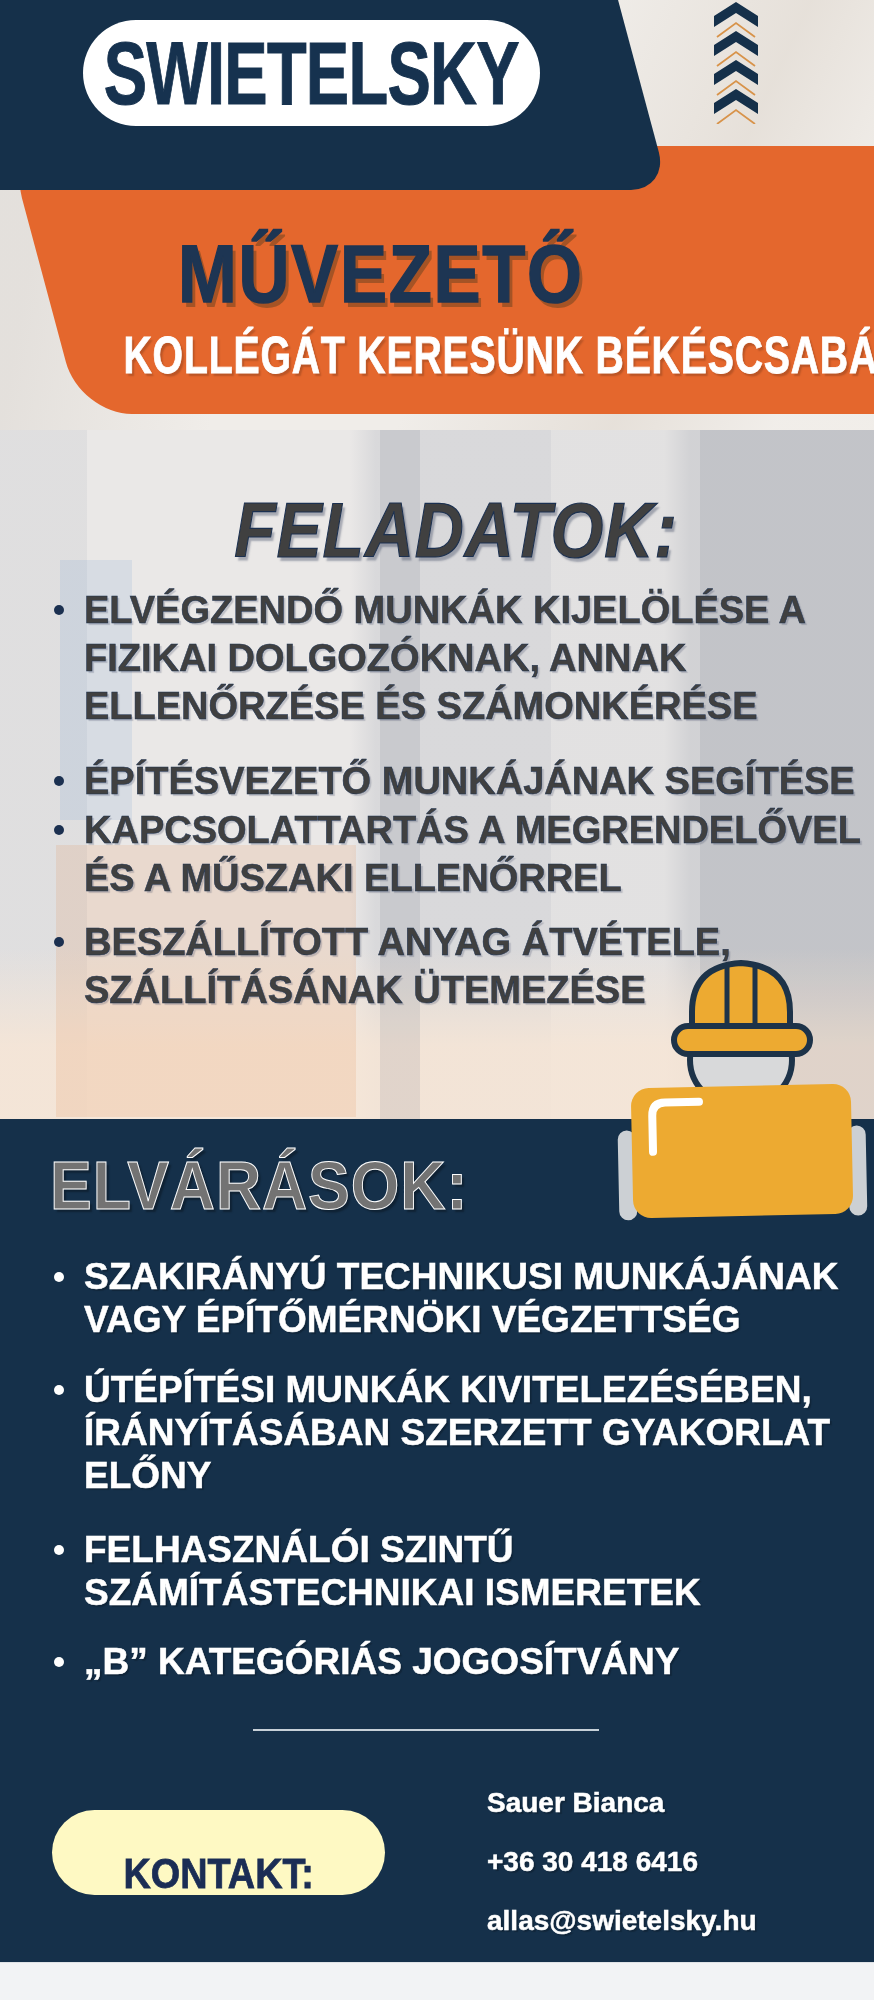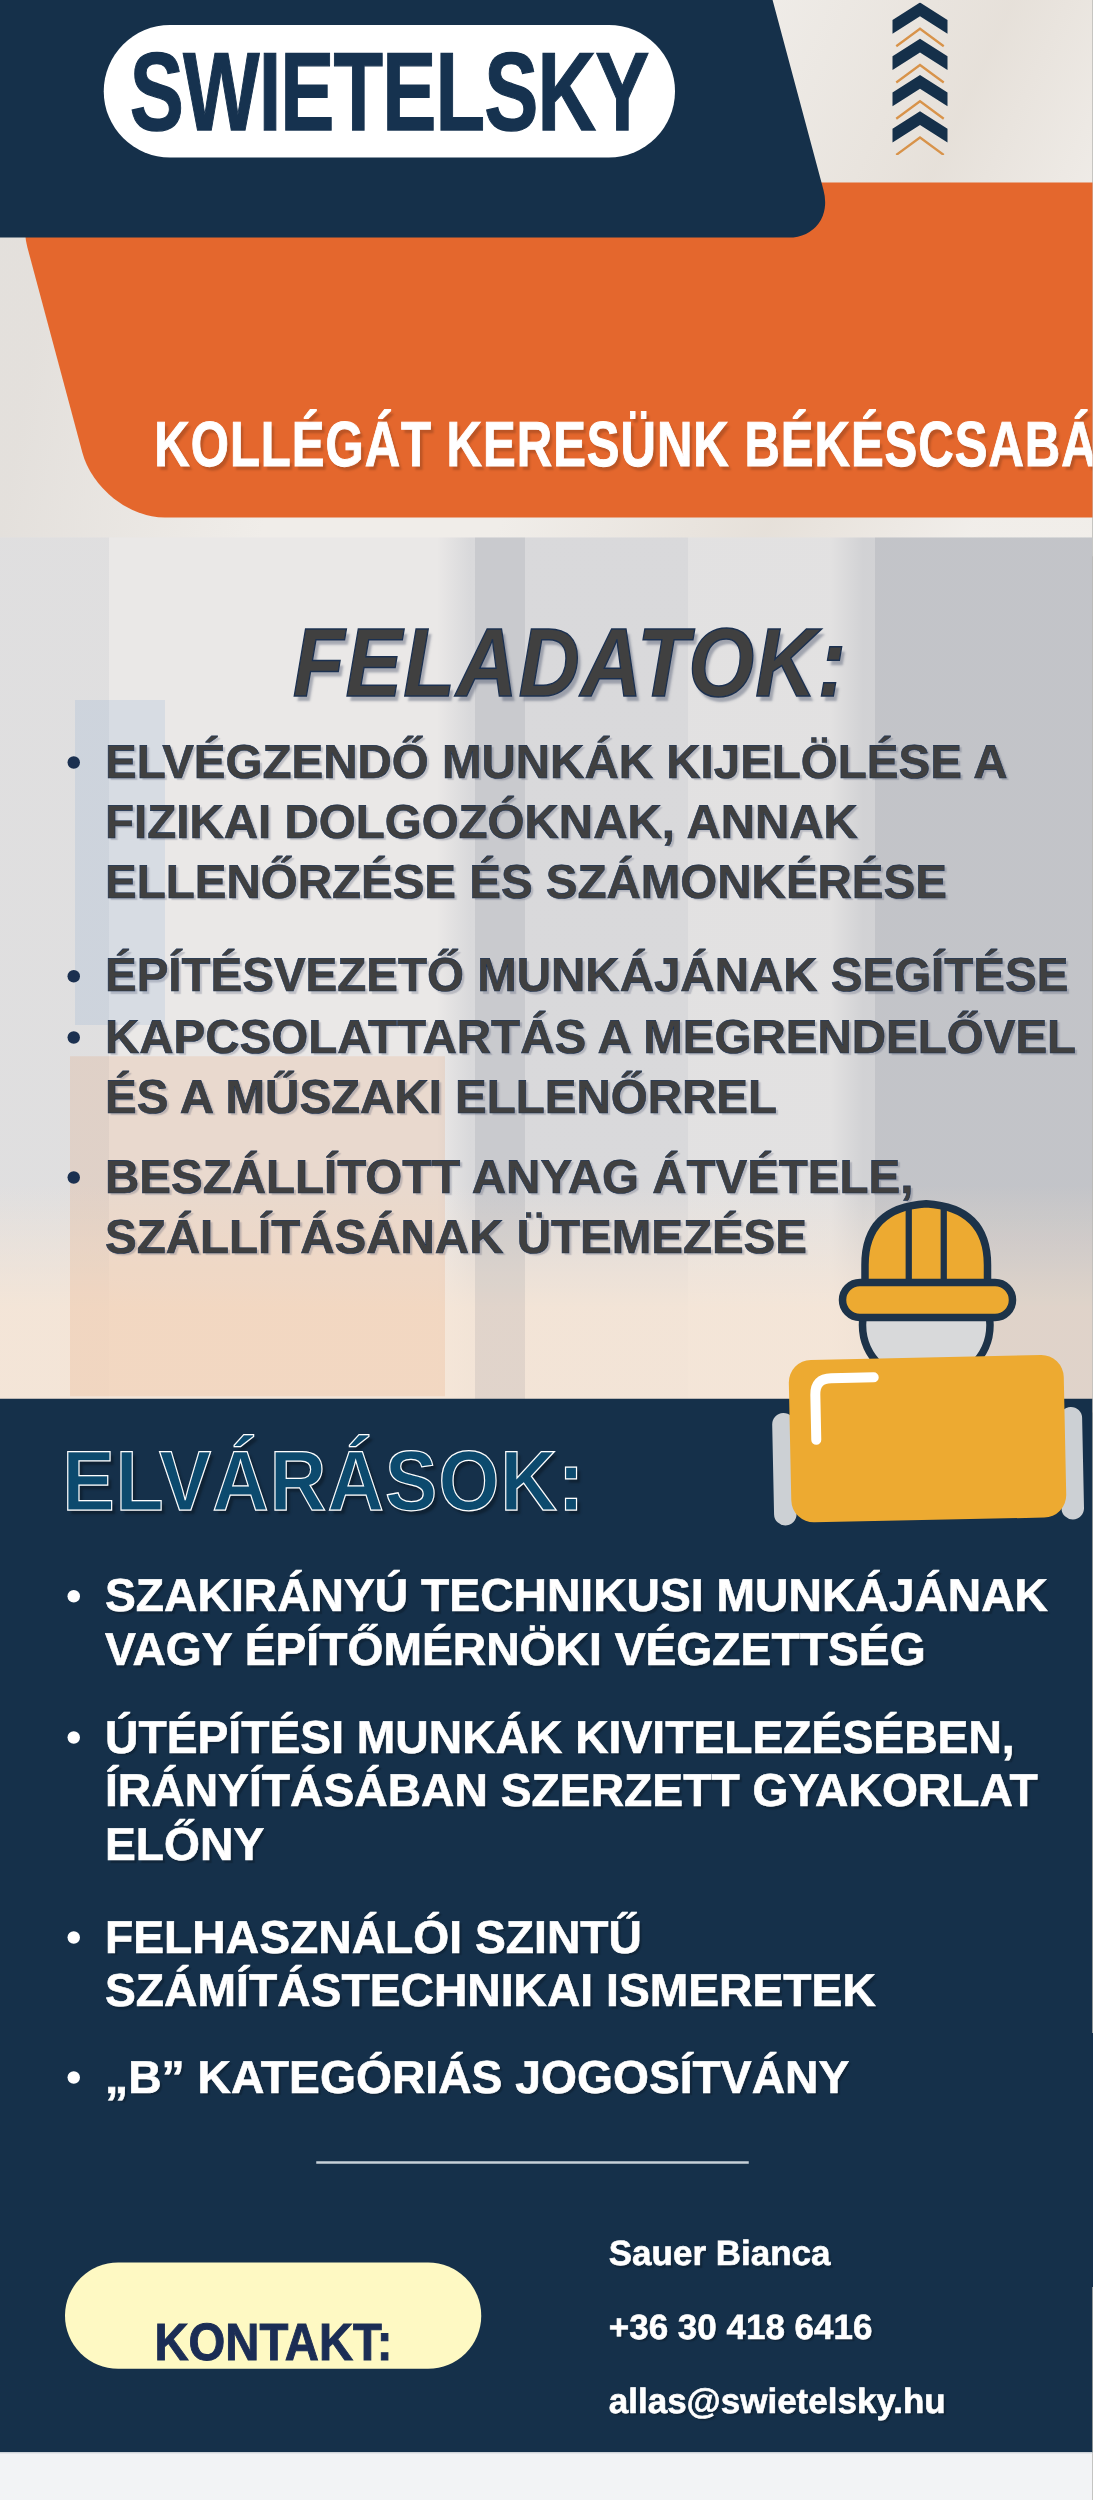--- a/index.html
+++ b/index.html
@@ -103,21 +103,21 @@
   .t1{top:586px;} .t2{top:757px;} .t3{top:806px;} .t4{top:918px;}
 
   
   .navy-section{
     position:absolute;left:0;top:1119px;width:874px;height:843px;z-index:1;
     background:#15304a;
   }
   .worker{position:absolute;left:604px;top:940px;z-index:3;}
   .req-heading{
     position:absolute;left:50px;top:1151px;z-index:2;
-    font-size:68px;font-weight:bold;color:#0c4a6e;line-height:1;white-space:nowrap;
+    font-size:68px;font-weight:bold;color:#737373;line-height:1;white-space:nowrap;
   }
   .req-heading>span{
     display:inline-block;transform:scaleX(.92);transform-origin:left center;
     letter-spacing:1px;-webkit-text-stroke:1px #ffffff;
     text-shadow:3px 3px 2px rgba(0,0,0,.30);
   }
   .req-b .dot{background:#ffffff;top:17px;}
   .req-b .txt{
     font-size:37px;line-height:43px;color:#ffffff;
     -webkit-text-stroke:.5px #ffffff;
@@ -181,20 +181,23 @@
     <g transform="translate(0,58)">
       <path d="M7,35 L26,21 L45,35" fill="none" stroke="#d8934a" stroke-width="1.8"></path>
       <path d="M4,14 L26,0 L48,14 L48,25 L26,11 L4,25 Z" fill="#15304a"></path>
     </g>
     <g transform="translate(0,87)">
       <path d="M7,35 L26,21 L45,35" fill="none" stroke="#d8934a" stroke-width="1.8"></path>
       <path d="M4,14 L26,0 L48,14 L48,25 L26,11 L4,25 Z" fill="#15304a"></path>
     </g>
   </svg>
 
+  <div class="banner-title">
+    <span>MŰVEZETŐ</span>
+  </div>
   <div class="banner-subtitle">
     <span>KOLLÉGÁT KERESÜNK BÉKÉSCSABÁRA!</span>
   </div>
 
   <div class="tasks-heading">
     <span>FELADATOK:</span>
   </div>
   <div class="bullet task-b t1">
     <span class="dot"></span>
     <div class="txt">ELVÉGZENDŐ MUNKÁK KIJELÖLÉSE A

